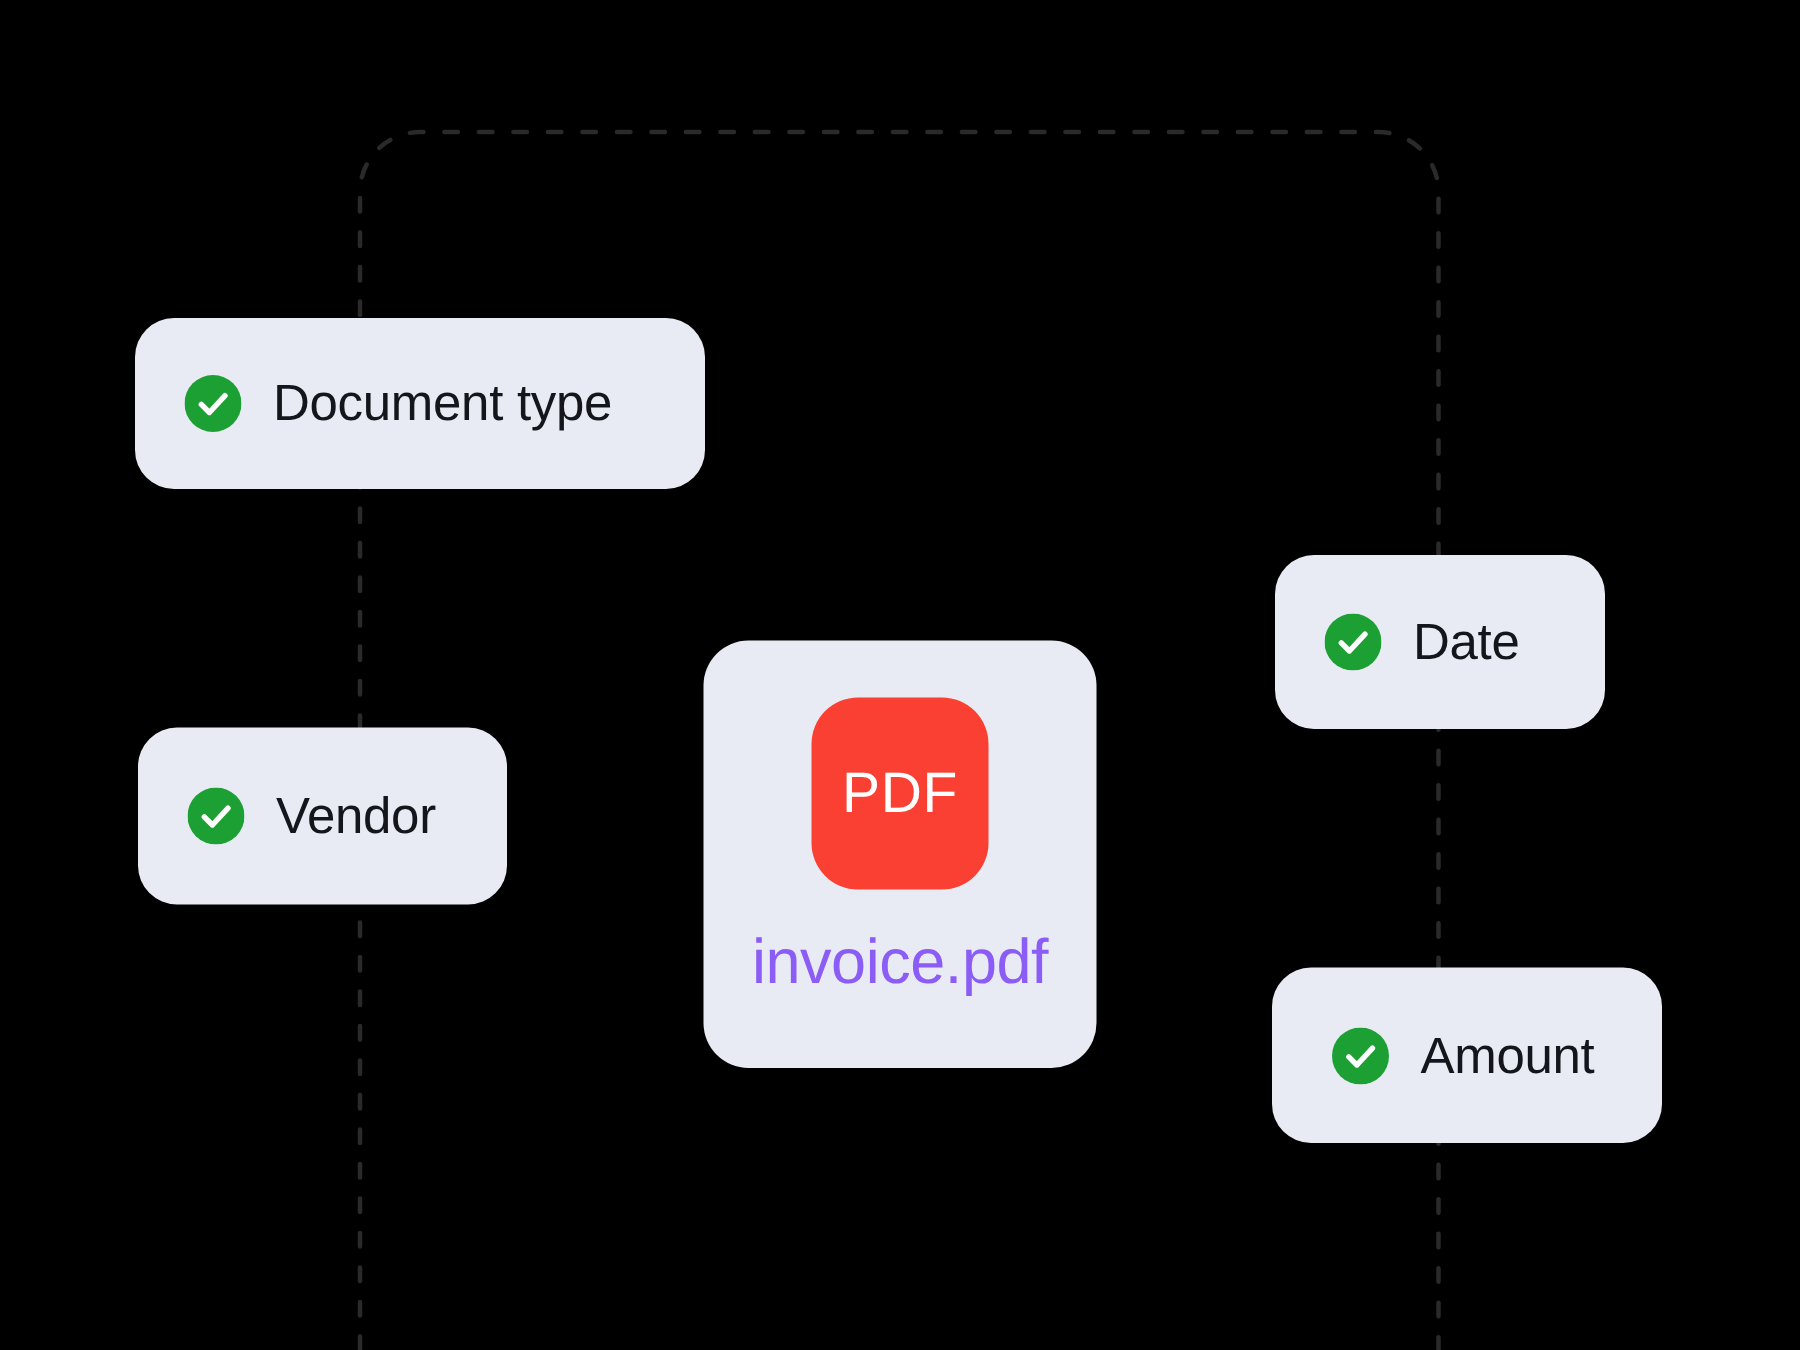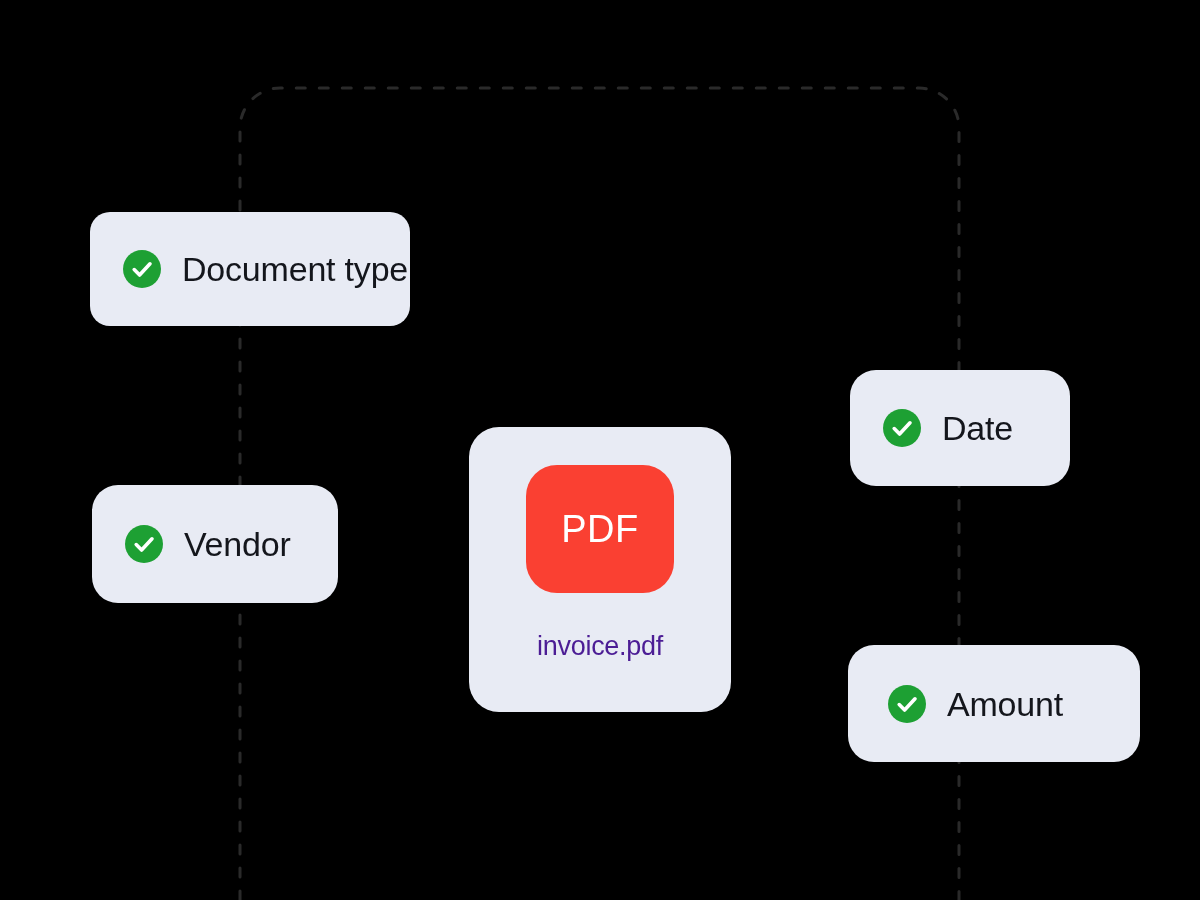--- a/index.html
+++ b/index.html
@@ -54,62 +54,62 @@
   }
   .pill .pill-label {
     margin-left: 21px;
     font-size: 34px;
     line-height: 1;
     color: #14161C;
     letter-spacing: -0.2px;
     font-weight: 400;
   }
 
-  #pill-document-type { left: 90px;  top: 212px; width: 320px; height: 114px; border-radius: 20px; }
+  #pill-document-type { left: 90px;  top: 212px; width: 380px; height: 114px; }
   #pill-vendor        { left: 92px;  top: 485px; width: 246px; height: 118px; }
   #pill-date          { left: 850px; top: 370px; width: 220px; height: 116px; }
-  #pill-amount        { left: 848px; top: 645px; width: 292px; height: 117px; padding-left: 40px; }
+  #pill-amount        { left: 848px; top: 645px; width: 260px; height: 117px; padding-left: 40px; }
 
   
   #file-card {
     position: absolute;
     z-index: 4;
     left: 469px;
     top: 427px;
     width: 262px;
     height: 285px;
     background: #E8EBF4;
     border-radius: 30px;
     display: flex;
     flex-direction: column;
     align-items: center;
     box-sizing: border-box;
     padding-top: 38px;
   }
   #pdf-icon {
-    width: 148px;
+    width: 118px;
     height: 128px;
     border-radius: 31px;
     background: #FA4032;
     display: flex;
     align-items: center;
     justify-content: center;
   }
   #pdf-icon .pdf-text {
     color: #FFFFFF;
     font-size: 38px;
     line-height: 1;
     font-weight: 400;
     letter-spacing: 0.5px;
   }
   #file-name {
-    margin-top: 40px;
-    font-size: 27px;
+    margin-top: 27px;
+    font-size: 42px;
     line-height: 1;
-    color: #4c1d95;
+    color: #8b5cf6;
     letter-spacing: -0.3px;
   }
 </style>
 </head>
 <body>
 
 <div id="stage">
 
   <svg id="connector-layer" viewBox="0 0 1200 900" width="1200" height="900" aria-hidden="true">
     <path d="M 240 900 L 240 128 A 40 40 0 0 1 280 88 L 919 88 A 40 40 0 0 1 959 128 L 959 900" fill="none" stroke="#2A2A2A" stroke-width="3" stroke-linecap="round" stroke-dasharray="9 14"></path>

